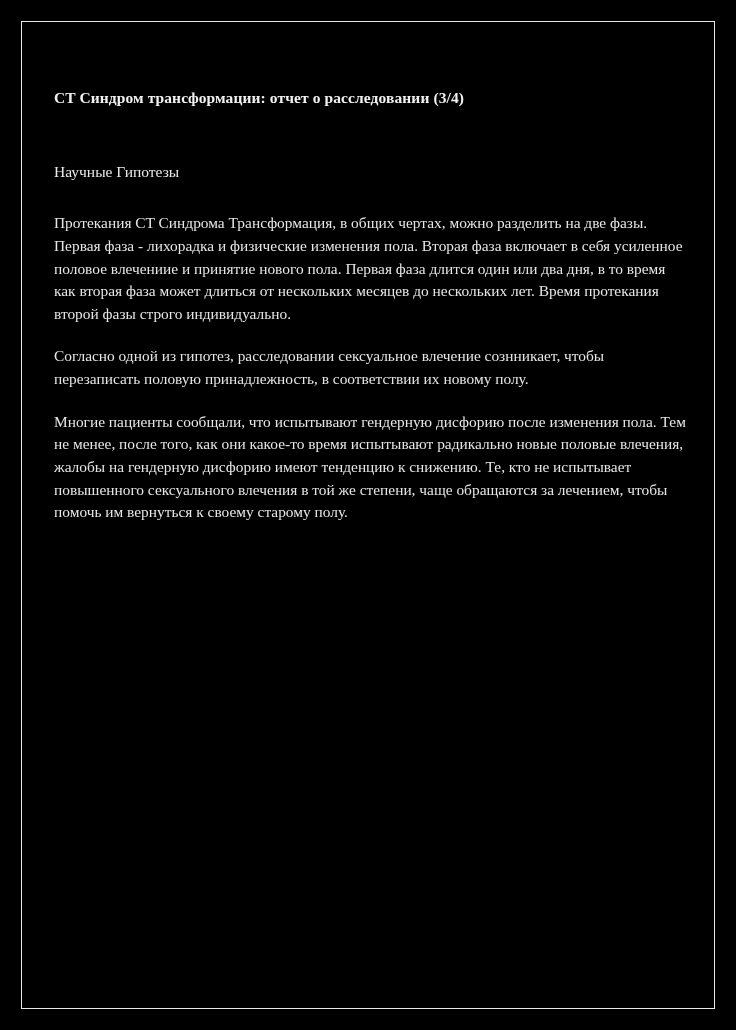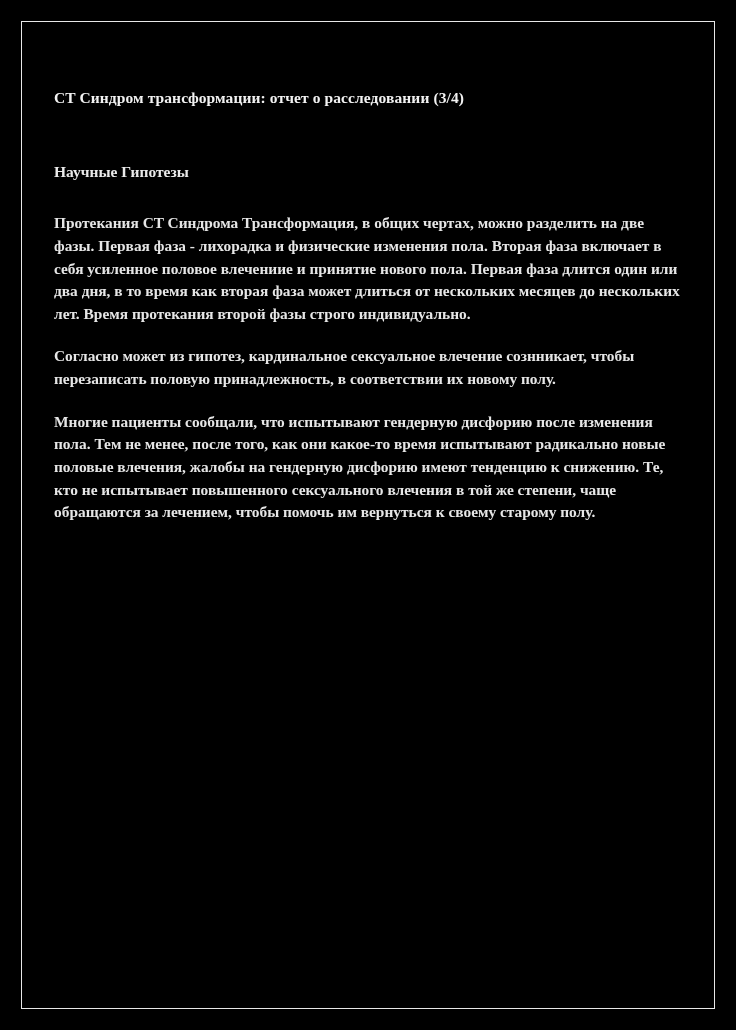--- a/index.html
+++ b/index.html
@@ -47,29 +47,29 @@
     font-size: 15.5px;
     font-weight: bold;
     color: #f2f2f2;
     line-height: 1.3;
     margin: 0 0 0 0;
     letter-spacing: 0.1px;
   }
 
   .section-heading {
     font-size: 15.5px;
-    font-weight: bold;
+    font-weight: normal;
     color: #eaeaea;
     line-height: 1.3;
     margin: 0;
   }
 
   .para {
     font-size: 15.4px;
-    font-weight: bold;
+    font-weight: normal;
     color: #e6e6e6;
     line-height: 1.47;
     margin: 0;
     text-align: left;
   }
 
   
   .gap-title-to-h1 { height: 54px; }
   .gap-h1-to-p1    { height: 30px; }
   .gap-p1-to-p2    { height: 20px; }
@@ -91,21 +91,21 @@
     <div class="gap-title-to-h1"></div>
 
     <h2 class="section-heading">Научные Гипотезы</h2>
 
     <div class="gap-h1-to-p1"></div>
 
     <p class="para">Протекания CT Синдрома Трансформация, в общих чертах, можно разделить на две фазы. Первая фаза - лихорадка и физические изменения пола. Вторая фаза включает в себя усиленное половое влечениие и принятие нового пола. Первая фаза длится один или два дня, в то время как вторая фаза может длиться от нескольких месяцев до нескольких лет. Время протекания второй фазы строго индивидуально.</p>
 
     <div class="gap-p1-to-p2"></div>
 
-    <p class="para">Согласно может из гипотез, кардинальное сексуальное влечение сознникает, чтобы перезаписать половую принадлежность, в соответствии их новому полу.</p>
+    <p class="para">Согласно одной из гипотез, расследовании сексуальное влечение сознникает, чтобы перезаписать половую принадлежность, в соответствии их новому полу.</p>
 
     <div class="gap-p2-to-p3"></div>
 
     <p class="para">Многие пациенты сообщали, что испытывают гендерную дисфорию после изменения пола. Тем не менее, после того, как они какое-то время испытывают радикально новые половые влечения, жалобы на гендерную дисфорию имеют тенденцию к снижению. Те, кто не испытывает повышенного сексуального влечения в той же степени, чаще обращаются за лечением, чтобы помочь им вернуться к своему старому полу.</p>
 
     <div class="gap-p3-to-h2"></div>
 
 
     <div class="gap-h2-to-p4"></div>
 

